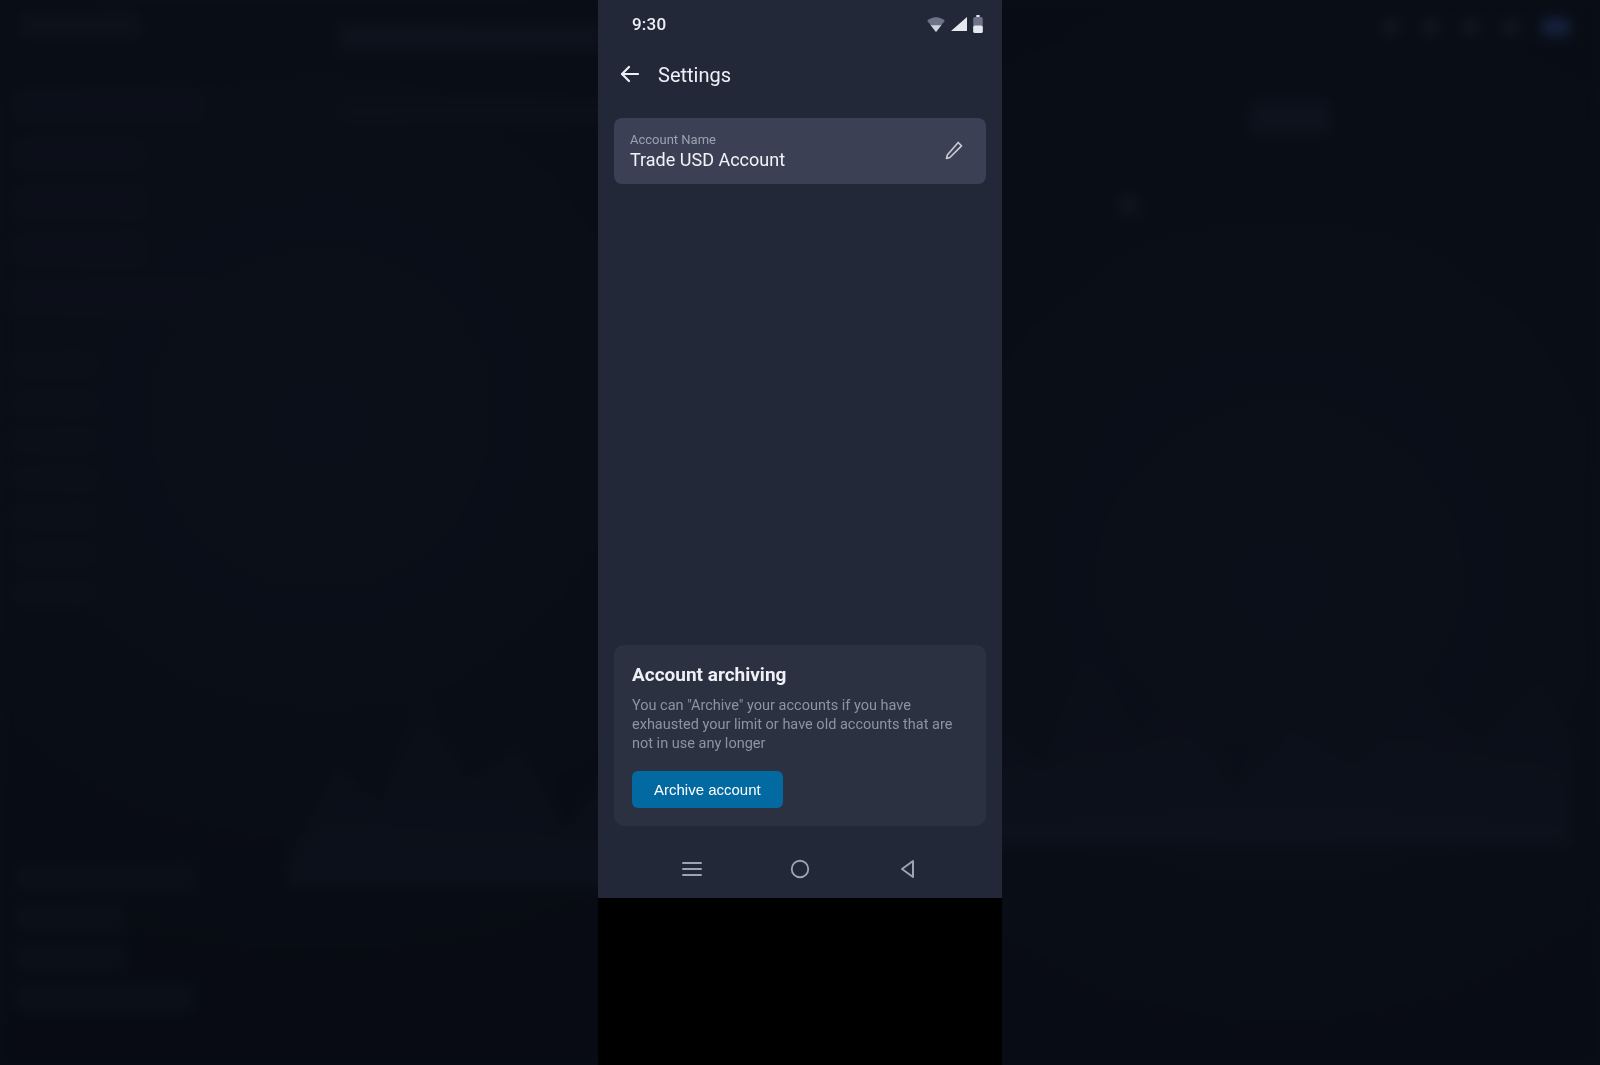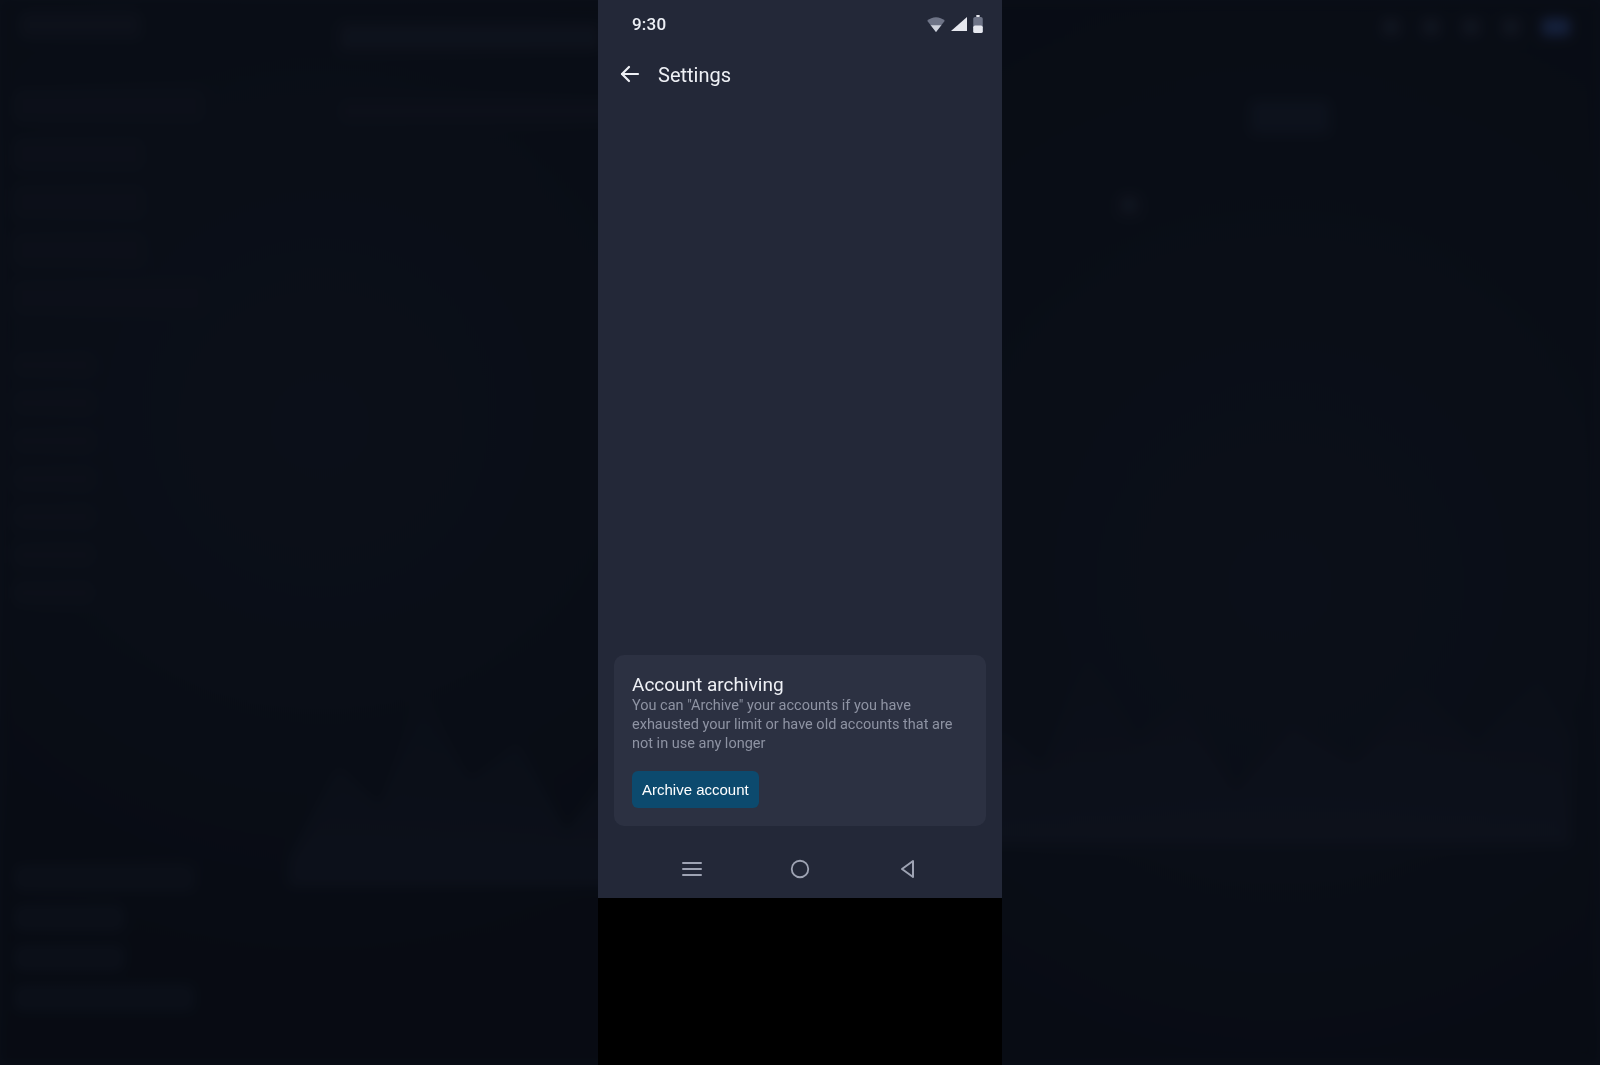--- a/index.html
+++ b/index.html
@@ -165,35 +165,36 @@
 
 .spacer { flex: 1; }
 
 .archive-card {
   background: #2c3142;
   border-radius: 10px;
   padding: 18px;
 }
 .archive-card h2 {
   font-size: 19px;
-  font-weight: 400;
+  font-weight: 700;
   color: #eef0f5;
+  margin-bottom: 10px;
 }
 .archive-card p {
   font-size: 14.5px;
   line-height: 1.32;
   color: #8e93a3;
   margin-bottom: 18px;
 }
 .archive-btn {
-  background: #0c4a6e;
+  background: #0369a1;
   color: #fff;
   border: none;
   border-radius: 6px;
-  padding: 10px 10px;
+  padding: 10px 22px;
   font-size: 15px;
   cursor: pointer;
 }
 
 
 .navbar {
   height: 56px;
   display:flex;
   align-items:center;
   justify-content: space-around;
@@ -290,20 +291,33 @@
           <line x1="20" y1="12" x2="4" y2="12"></line>
           <polyline points="11 5 4 12 11 19"></polyline>
         </svg>
       </span>
     </button>
     <span class="title">Settings</span>
   </div>
 
   <div class="content">
 
+    <div class="card">
+      <div class="labels">
+        <span class="label">Account Name</span>
+        <span class="value">Trade USD Account</span>
+      </div>
+      <button class="edit">
+        <span>
+          <svg width="20" height="20" viewBox="0 0 24 24" fill="none" stroke="#c7cad5" stroke-width="2" stroke-linecap="round" stroke-linejoin="round">
+            <path d="M17 3l4 4L7 21l-4 1 1-4L17 3z"></path>
+          </svg>
+        </span>
+      </button>
+    </div>
 
     <div class="spacer"></div>
 
     <div class="archive-card">
       <h2>Account archiving</h2>
       <p>You can "Archive" your accounts if you have exhausted your limit or have old accounts that are not in use any longer</p>
       <button class="archive-btn">Archive account</button>
     </div>
 
   </div>

